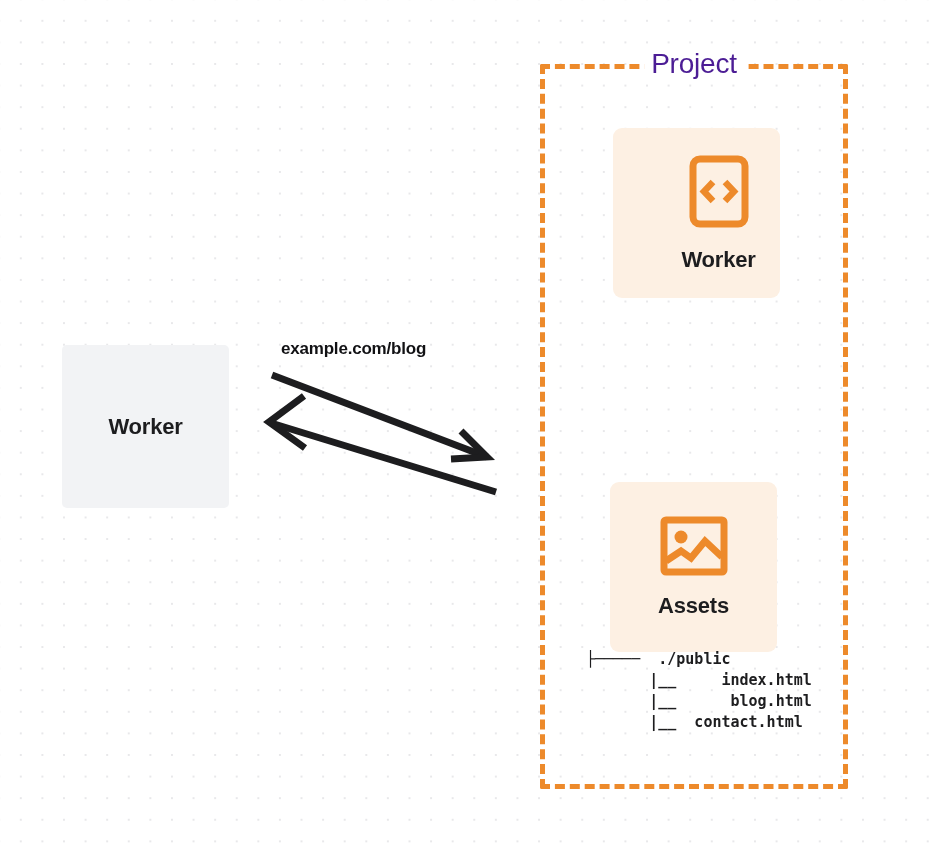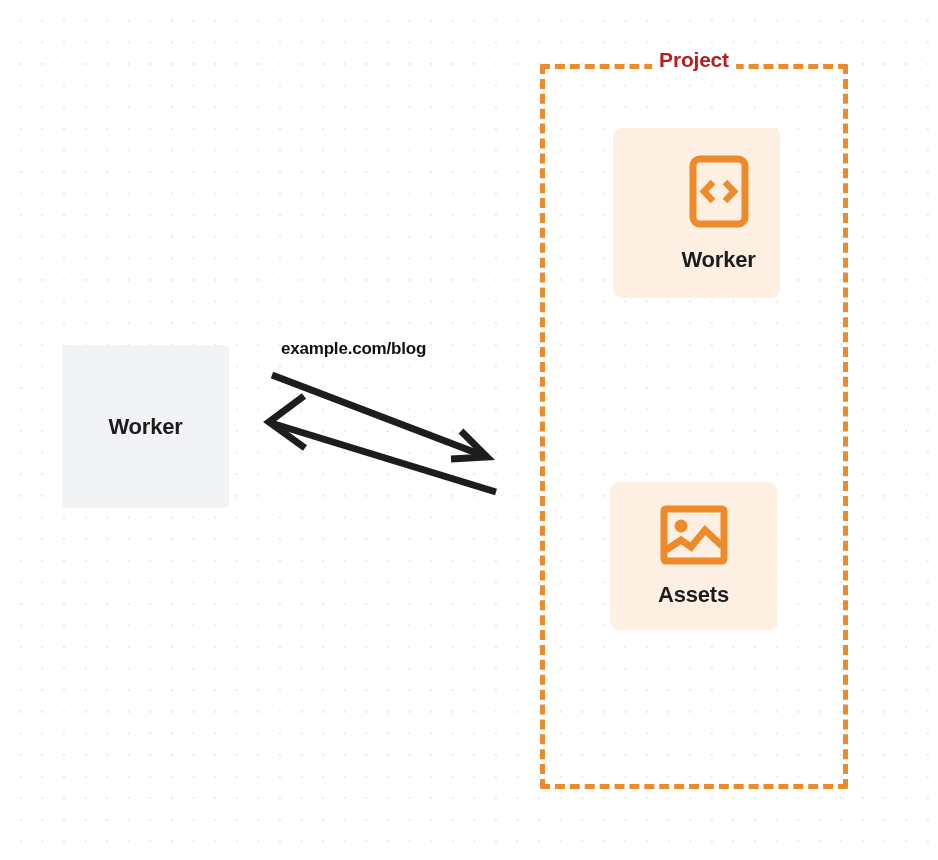--- a/index.html
+++ b/index.html
@@ -66,39 +66,39 @@
     border:5px dashed #ed8a2b;
     border-radius:2px;
   }
   #project-title {
     position:absolute;
     left:50%;
     top:-16px;
     transform:translateX(-50%);
     background:#ffffff;
     padding:0 7px;
-    font-size:21px;
-    font-weight:700;
-    color:#b91c1c;
+    font-size:28px;
+    font-weight:400;
+    color:#4c1d95;
     letter-spacing:-0.2px;
     white-space:nowrap;
   }
 
   
   .service-card {
     position:absolute;
     background:#fdf0e3;
     border-radius:9px;
     display:flex;
     flex-direction:column;
     align-items:center;
     justify-content:center;
   }
   #worker-card { left:73px; top:64px; width:167px; height:170px;padding-left:44px; }
-  #assets-card { left:70px; top:418px; width:167px; height:148px; }
+  #assets-card { left:70px; top:418px; width:167px; height:170px; }
 
   .service-icon { display:block; }
   #worker-card .service-icon { margin-bottom:18px; }
   #assets-card .service-icon { margin-bottom:16px; }
 
   .service-label {
     font-size:22px;
     font-weight:700;
     color:#1d1d1f;
     letter-spacing:-0.2px;
@@ -157,15 +157,19 @@
 
     <div id="assets-card" class="service-card">
       <svg class="service-icon" width="70" height="62" viewBox="0 0 70 62">
         <rect x="5" y="5" width="60" height="52" rx="2" ry="2" fill="none" stroke="#ed8a2b" stroke-width="7"></rect>
         <circle cx="22" cy="22" r="6.5" fill="#ed8a2b"></circle>
         <path d="M 7 46 L 22 36 L 32 43 L 46 26 L 63 42" fill="none" stroke="#ed8a2b" stroke-width="7" stroke-linecap="butt" stroke-linejoin="miter"></path>
       </svg>
       <span class="service-label">Assets</span>
     </div>
 
+    <pre id="asset-tree">├─────  ./public
+       |__     index.html
+       |__      blog.html
+       |__  contact.html</pre>
 
   </div>
 </div>
 
 </body></html>

